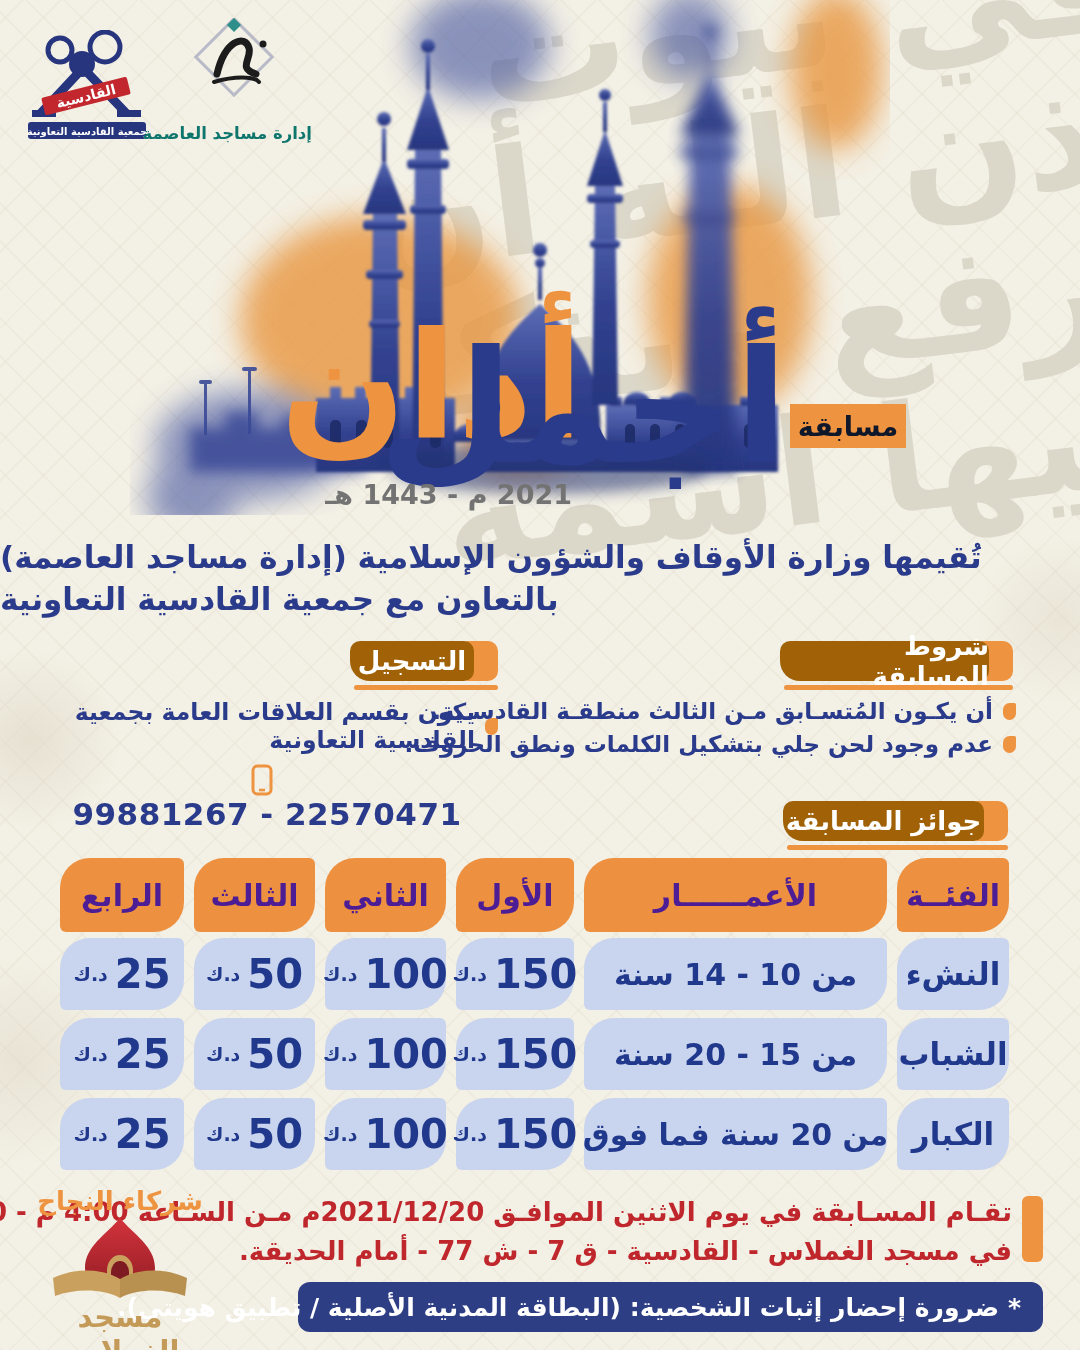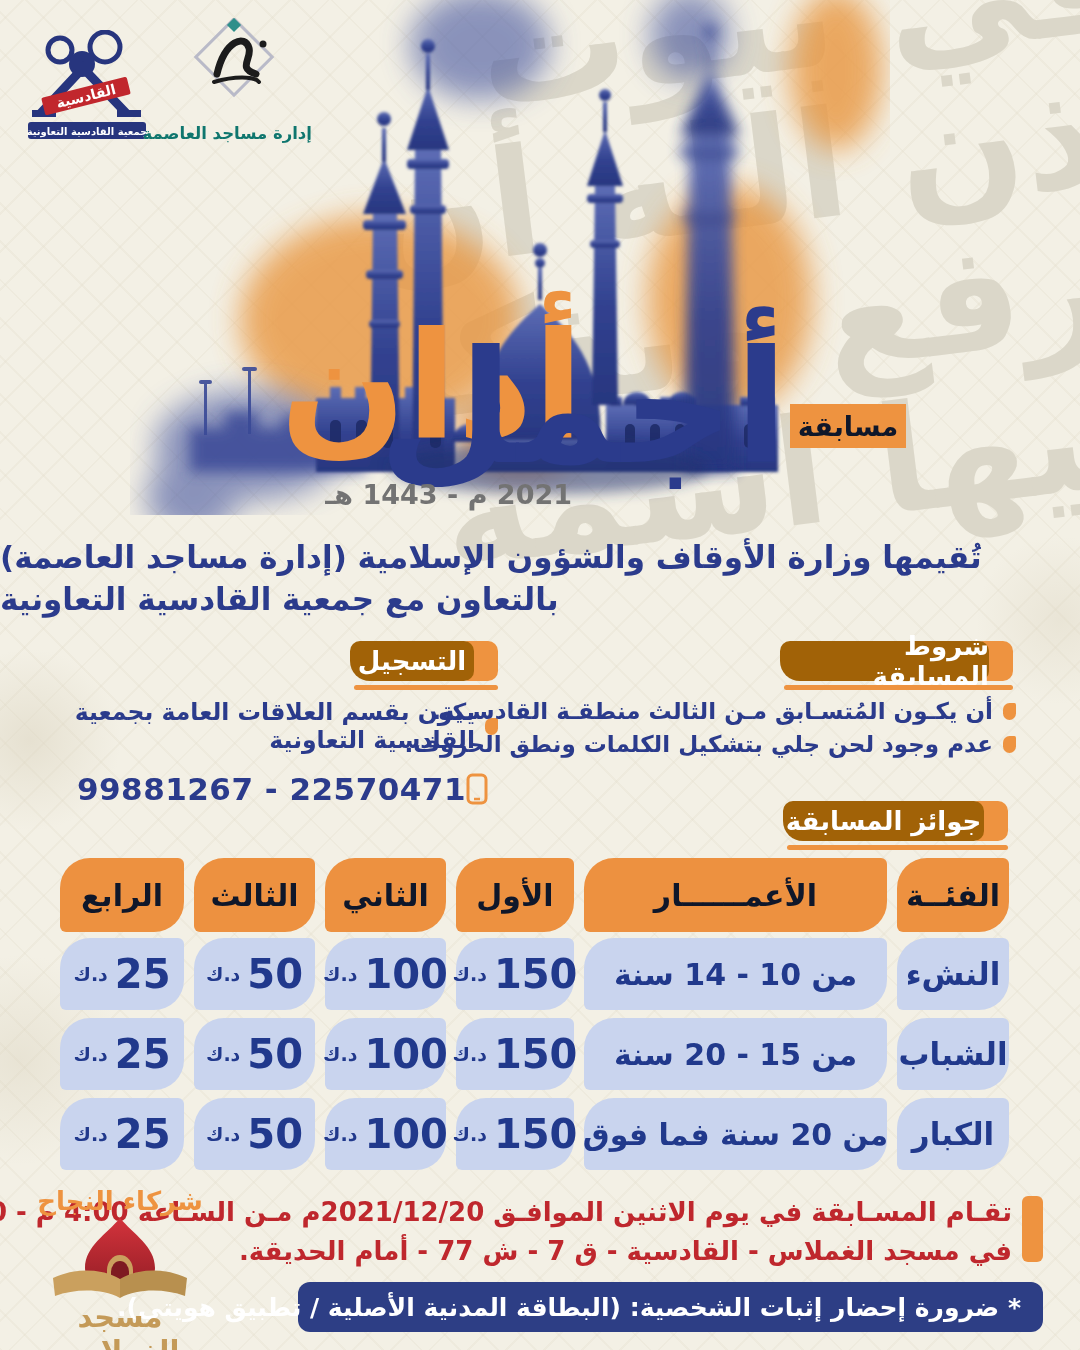--- a/index.html
+++ b/index.html
@@ -59,37 +59,37 @@
   .sec-reg{left:350px;top:641px;width:148px;}
   .sec-cond{left:780px;top:641px;width:233px;}
   .sec-prizes{left:783px;top:801px;width:225px;}
 
   .bullet{
     display:inline-block;width:13px;height:17px;background:#ee9340;
     border-radius:8px 2px 8px 8px;margin-left:10px;flex:none;
   }
   .reg-block{left:36px;top:698px;width:462px;direction:rtl;text-align:right;color:#2b3b8c;}
   .reg-line{font-size:23.5px;display:flex;align-items:center;justify-content:flex-start;}
-  .reg-phone{margin-top:17px;display:flex;align-items:center;justify-content:flex-start;direction:rtl;}
+  .reg-phone{margin-top:10px;display:flex;align-items:center;justify-content:flex-start;direction:rtl;flex-direction:column;}
   .reg-phone .nums{font-size:31px;direction:ltr;unicode-bidi:isolate;letter-spacing:.5px;}
   .phone-icon{margin-right:0;margin-left:0;margin:0 0 0 0;margin-inline-start:10px;flex:none;}
 
   .cond-block{left:540px;top:698px;width:476px;direction:rtl;text-align:right;color:#2b3b8c;}
   .cond-item{font-size:23px;display:flex;align-items:center;margin-bottom:7px;white-space:nowrap;}
 
   
   .ptable{
     left:59px;top:858px;width:950px;direction:rtl;
     display:grid;grid-template-columns:112px 303px 118px 121px 121px 124px;
     grid-auto-rows:72px;gap:8px 10px;
   }
   .ptable .hcell{
     background:#ed9140;border-radius:30px 6px 30px 6px;height:74px;
     display:flex;align-items:center;justify-content:center;
-    color:#0f172a;font-size:30px;
+    color:#4c1d95;font-size:30px;
   }
   .ptable .cell{
     background:#c9d4ee;border-radius:30px 6px 30px 6px;
     display:flex;align-items:center;justify-content:center;
     color:#21398c;font-size:30px;white-space:nowrap;
   }
   .ptable .cat{font-size:31px;}
   .ptable .prize .num{font-size:40px;direction:ltr;unicode-bidi:isolate;}
   .ptable .prize .unit{font-size:19px;margin-right:7px;}
 

